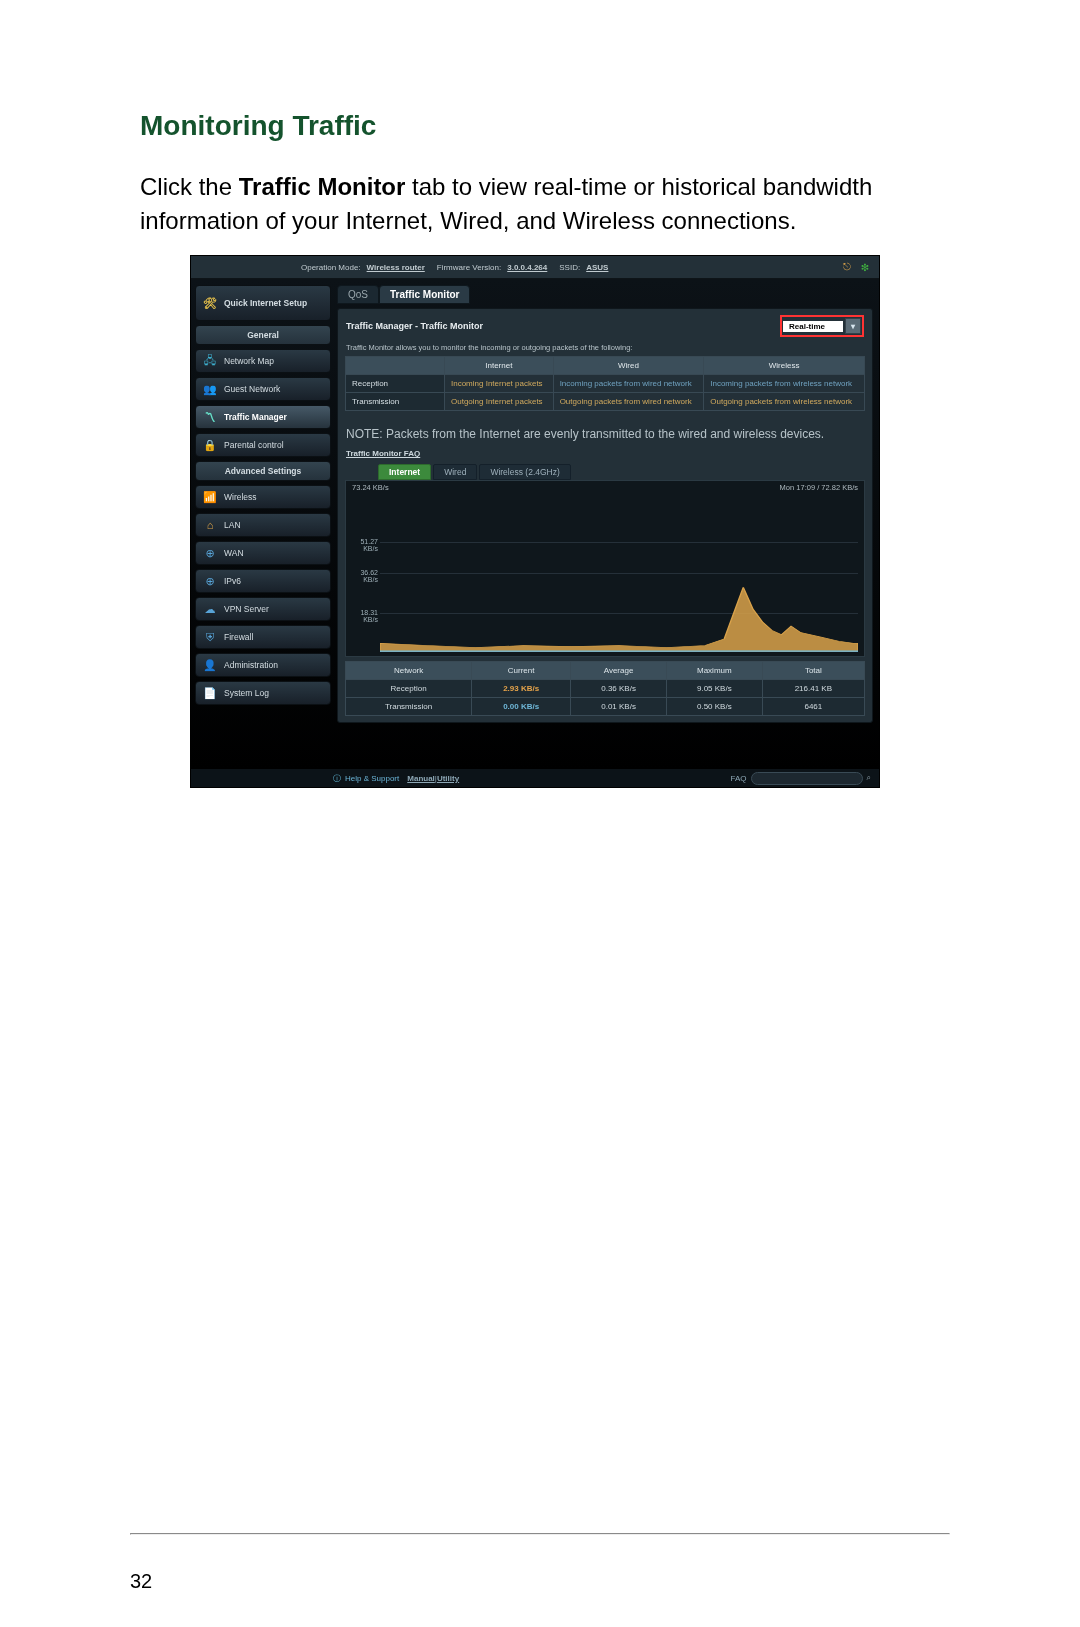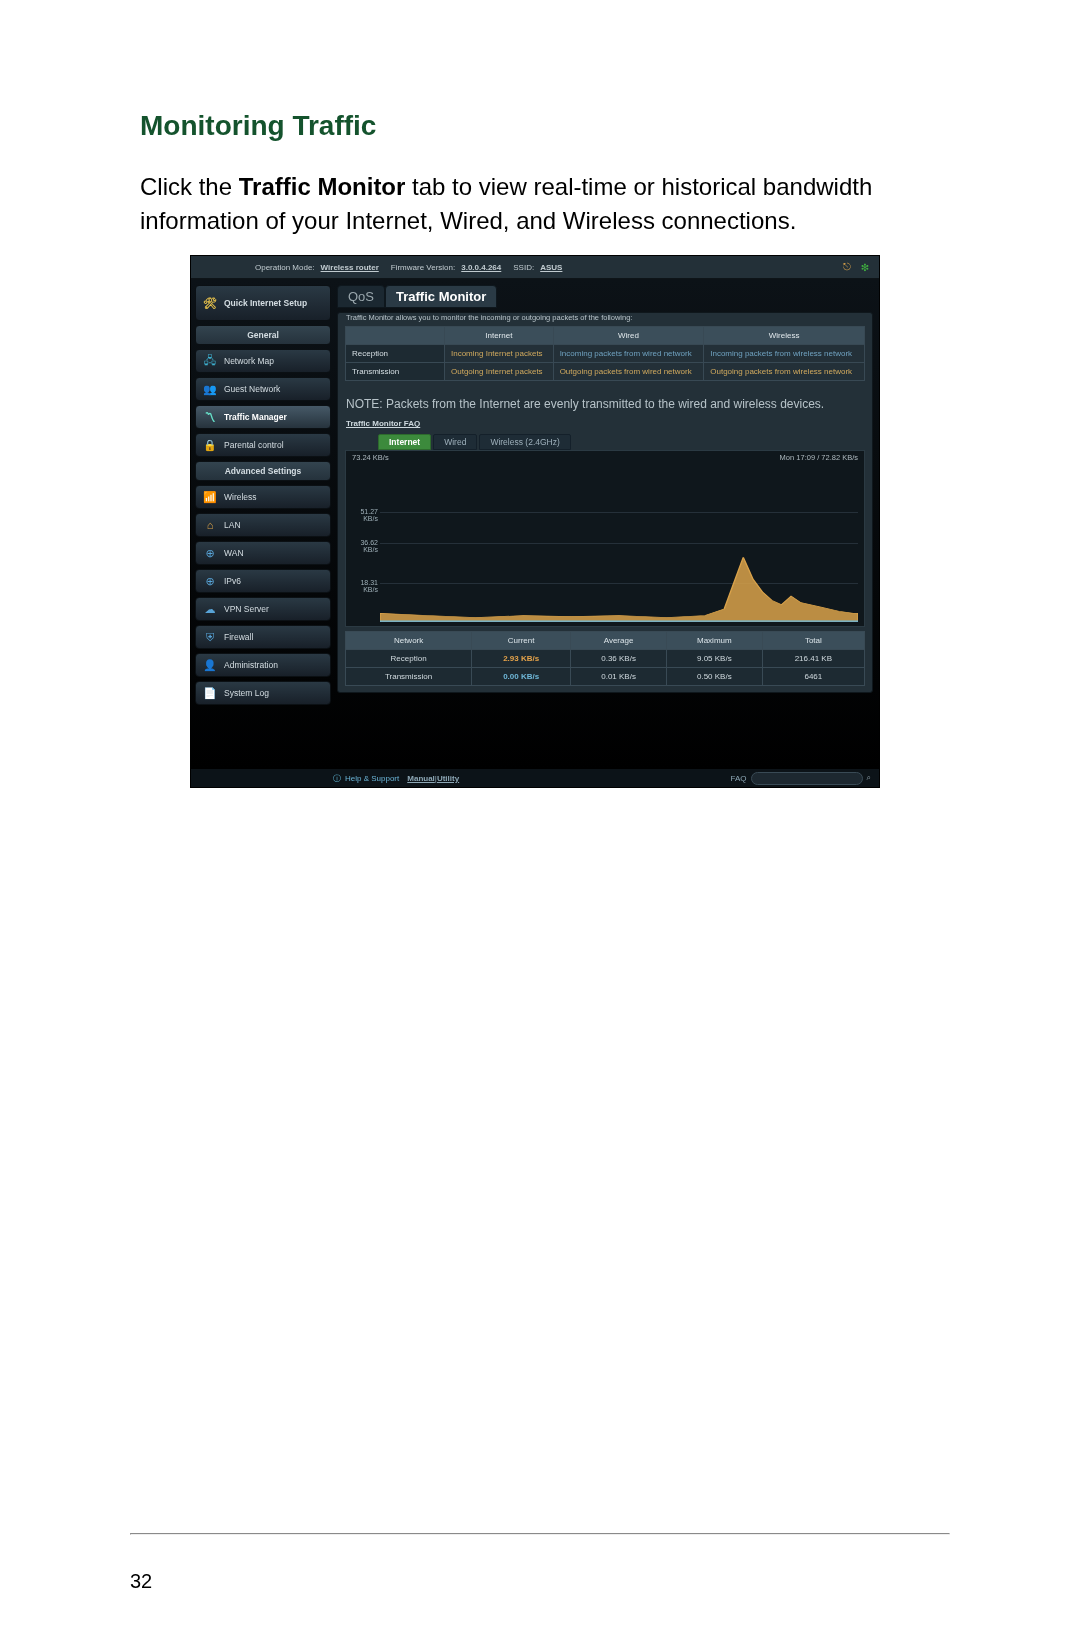--- a/index.html
+++ b/index.html
@@ -14,40 +14,40 @@
 .screenshot{margin-left:50px;width:688px;background:#000;font-size:9px;color:#cfd8df;font-family:Verdana,Arial,sans-serif;border:1px solid #000}
 
 .sw-head{display:flex;align-items:center;height:24px;background:linear-gradient(#111,#000);border-top:3px solid #2e5a6e;padding:0}
 .brand{display:flex;align-items:center;gap:4px;padding:0 6px;color:#fff;font-weight:700}
 .brand .logo{color:#fff;font-family:Arial;font-size:11px;letter-spacing:-1px;font-style:italic}
 .model{color:#d8e6ef;font-size:9px}
 .hbtn{background:linear-gradient(#2b3b47,#16222b);border:1px solid #0c1319;border-radius:3px;color:#d8e6ef;
   height:16px;line-height:16px;padding:0 12px;margin-left:6px;font-size:8px}
 .lang{margin-left:auto;margin-right:6px}
 
-.sw-status{display:flex;align-items:center;gap:6px;background:#233038;height:22px;padding:0 8px 0 64px;
+.sw-status{display:flex;align-items:center;gap:6px;background:#233038;height:22px;padding:0 8px 0 110px;
   border-bottom:1px solid #0e1418;font-size:8px;color:#c1cbd0}
 .sw-status a{color:#c1cbd0;text-decoration:underline;font-weight:700}
 .sw-status .rtimg{margin-left:auto;display:flex;gap:6px}
 .iconsm{width:12px;height:12px;border-radius:3px;display:inline-flex;align-items:center;justify-content:center;color:#68c0c0;font-size:10px}
 
 .sw-body{display:flex;background:linear-gradient(#0c1217,#000);min-height:490px}
 
 .sb{width:140px;flex:none;padding:2px 4px 6px 2px}
 .sb-card,.sb-item{background:linear-gradient(#2a3944,#182029);border:1px solid #0b1014;border-radius:4px;
   color:#d4dde2;padding:4px 6px;margin:4px 2px;display:flex;align-items:center;gap:6px;font-size:8.5px}
 .sb-card{height:26px;font-weight:700}
 .sb-head{background:linear-gradient(#33444f,#25323c);text-align:left;justify-content:center;font-weight:700}
 .sb-item.active{background:linear-gradient(#465967,#26333d);color:#fff;font-weight:700}
 .sb-icon{width:16px;height:14px;display:inline-flex;align-items:center;justify-content:center;font-size:11px}
 
 
 .ct{flex:1;padding:2px 6px 6px 0}
 .tabs{display:flex;gap:0;margin:4px 0 0 0}
-.tab{background:#1b2831;color:#9aa7ad;border:1px solid #0e171d;border-radius:4px 4px 0 0;padding:3px 10px;font-size:13px}
+.tab{background:#1b2831;color:#9aa7ad;border:1px solid #0e171d;border-radius:4px 4px 0 0;padding:3px 10px;font-size:10px}
 .tab.active{background:#2a3a45;color:#fff;font-weight:700}
 .panel{background:#233038;border:1px solid #0f171c;border-radius:3px;padding:0 0 6px 0;margin-top:4px}
 .phead{display:flex;align-items:center;padding:6px 8px;color:#e8edf0;font-weight:700;font-size:9px}
 .phead .rt{margin-left:auto;display:flex;align-items:center;gap:0}
 .rtbox{border:2px solid #f33;display:flex;align-items:center;padding:1px}
 .rtsel{background:#fff;color:#000;padding:1px 18px 1px 6px;font-size:8px}
 .rtbtn{background:#5a6b76;color:#d8e6ef;border:1px solid #334049;width:14px;height:14px;
   display:flex;align-items:center;justify-content:center;margin-left:2px;font-size:8px}
 .note{font-size:7.5px;color:#b7c3c9;margin:0 8px 4px 8px}
 .ptable{width:calc(100% - 14px);margin:0 7px;border-collapse:collapse;font-size:8px}
@@ -167,20 +167,29 @@
             </div>
           </div>
       </div>
 
       <div class="ct">
         <div class="tabs" id="tabs">
             <div class="tab">QoS</div>
             <div class="tab active">Traffic Monitor</div>
           </div>
         <div class="panel">
+          <div class="phead">
+            <span>Traffic Manager - Traffic Monitor</span>
+            <div class="rt">
+              <div class="rtbox">
+                <div class="rtsel">Real-time</div>
+                <div class="rtbtn">▾</div>
+              </div>
+            </div>
+          </div>
           <div class="note">Traffic Monitor allows you to monitor the incoming or outgoing packets of the following:</div>
           <table class="ptable">
             <thead>
                 <tr id="pthead">
                   <th></th>
                   <th>Internet</th>
                   <th>Wired</th>
                   <th>Wireless</th>
                 </tr>
               </thead>

